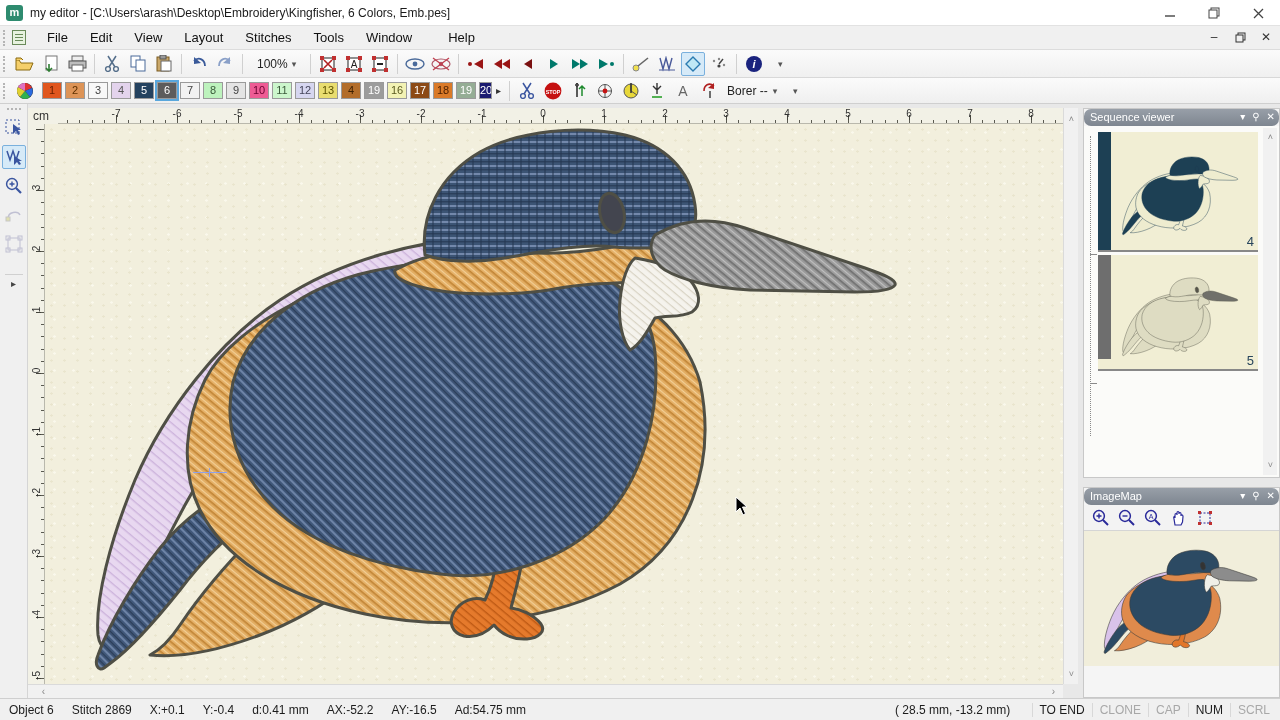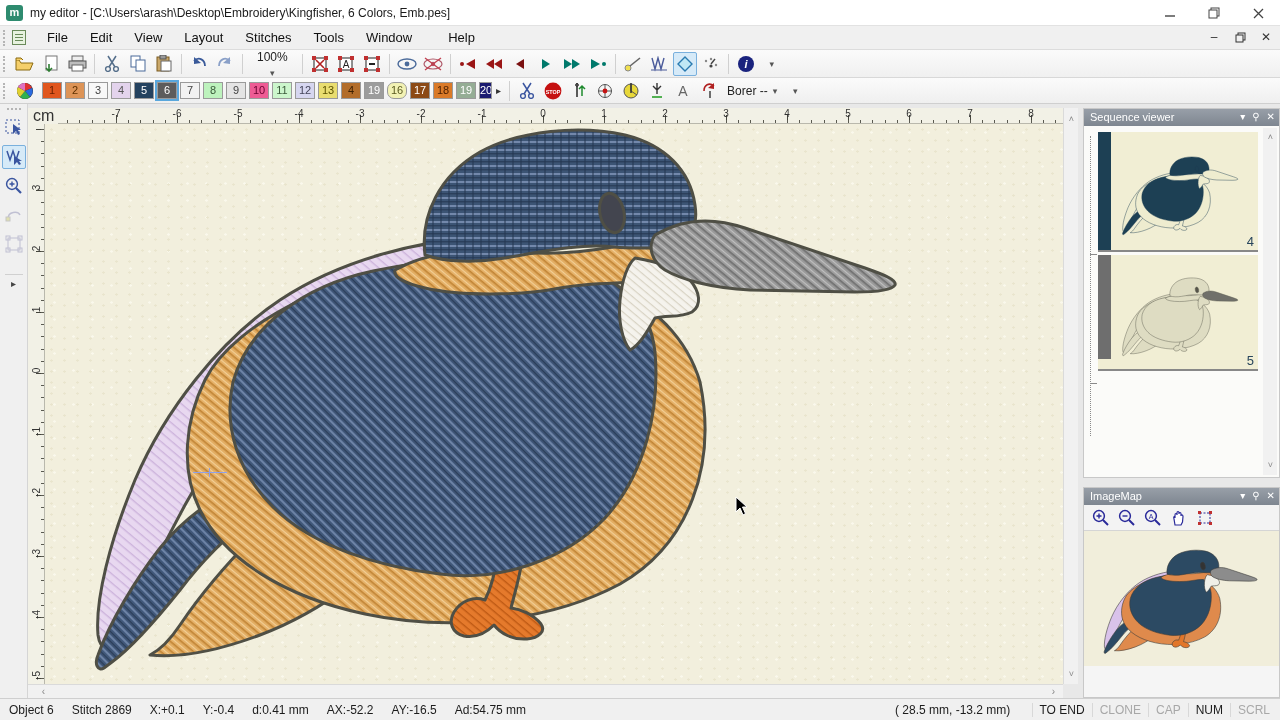--- a/index.html
+++ b/index.html
@@ -23,40 +23,40 @@
   .menu-item.gap { margin-left:14px; }
   .mdi-ctrls { position:absolute; right:4px; top:2px; display:flex; gap:6px; }
   .mdi-btn { width:20px; height:18px; display:flex; align-items:center; justify-content:center; color:#333; font-size:12px; }
 
   
   .toolbar { position:absolute; left:0; top:50px; width:1280px; height:28px; background:linear-gradient(#fbfbfb,#f0f0f0); border-bottom:1px solid #d8d8d8; display:flex; align-items:center; }
   .tb { width:24px; height:24px; display:flex; align-items:center; justify-content:center; margin:0 1px; }
   .tb svg { display:block; }
   .tb.sel { background:#d6eaf8; border:1px solid #7ab0dd; border-radius:2px; }
   .sep { width:1px; height:20px; background:#d0d0d0; margin:0 4px; }
-  .zoom-dd { display:flex; align-items:center; gap:4px; padding:2px 6px; margin:0 4px; font-size:12px; color:#222;flex-direction:column; }
+  .zoom-dd { display:flex; align-items:center; gap:4px; padding:2px 6px; margin:0 4px; font-size:12px; color:#222; }
   .dd-arrow { font-size:9px; color:#555; }
 
   
   .palettebar { position:absolute; left:0; top:78px; width:1280px; height:26px; background:linear-gradient(#fbfbfb,#efefef); border-bottom:1px solid #cfcfcf; display:flex; align-items:center; }
   .swatches { display:flex; gap:3px; margin-left:4px; }
   .swatch { width:20px; height:17px; border:1px solid #9a9a9a; font-size:11px; text-align:center; line-height:15px; }
   .swatch.cut { width:13px; overflow:hidden; }
   .swatch.sel { outline:2px solid #5aa7dc; outline-offset:0; }
   .pal-arrow { font-size:10px; color:#333; margin:0 4px; }
   .borer { display:flex; align-items:center; gap:5px; font-size:12px; color:#222; padding:0 5px; }
 
   
   .lefttools { position:absolute; left:0; top:104px; width:28px; height:594px; background:#f0f0f0; border-right:1px solid #d5d5d5; }
   .lt-grip { width:14px; margin:4px auto 6px; border-top:2px dotted #b5b5b5; }
   .ltool { width:24px; height:24px; margin:5px auto; display:flex; align-items:center; justify-content:center; }
   .ltool.sel { background:#d6eaf8; border:1px solid #7ab0dd; border-radius:2px; }
   .lt-expand { margin:18px auto 0; width:18px; text-align:center; color:#444; font-size:10px; border-top:1px solid #d0d0d0; padding-top:3px; }
 
-  .corner { position:absolute; left:28px; top:108px; width:30px; height:16px; background:#f2f1e6; font-size:16px; color:#333; padding-left:5px; line-height:16px; z-index:3; }
+  .corner { position:absolute; left:28px; top:108px; width:30px; height:16px; background:#f2f1e6; font-size:12px; color:#333; padding-left:5px; line-height:16px; z-index:3; }
   .hruler { position:absolute; left:45px; top:108px; width:1018px; height:16px; background:#f2f1e6; border-bottom:1px solid #b9b8ac;
     background-image:
       repeating-linear-gradient(to right, #5a5a50 0 1px, transparent 1px 12.2px),
       repeating-linear-gradient(to right, #44443c 0 1px, transparent 1px 61px);
     background-size:100% 4px,100% 9px; background-repeat:no-repeat; background-position:10px 12px,10px 7px; }
   .hruler .rlab { position:absolute; top:0; transform:translateX(-50%); font-size:10px; color:#333; }
   .vruler { position:absolute; left:28px; top:124px; width:17px; height:560px; background:#f2f1e6; border-right:1px solid #b9b8ac;
     background-image:
       repeating-linear-gradient(to bottom, #5a5a50 0 1px, transparent 1px 12.2px),
       repeating-linear-gradient(to bottom, #44443c 0 1px, transparent 1px 61px);
@@ -71,21 +71,21 @@
   .stitch-marker::after { content:""; position:absolute; left:16px; top:-3px; width:1px; height:9px; background:#8fa0e8; }
   .cursor { position:absolute; left:690px; top:372px; }
 
   .hscroll { position:absolute; left:28px; top:684px; width:1035px; height:14px; background:#f1f1f1; border-top:1px solid #dadada; }
   .hs-arrow { position:absolute; top:0; width:15px; height:14px; color:#888; font-size:10px; text-align:center; line-height:14px; }
   .vscroll { position:absolute; left:1063px; top:108px; width:15px; height:576px; background:#f1f1f1; border-left:1px solid #dadada; }
   .vs-arrow { position:absolute; left:0; width:15px; height:15px; color:#888; font-size:9px; text-align:center; line-height:15px; }
 
   
   .rpanel { position:absolute; left:1083px; width:197px; background:#f5f5f5; border:1px solid #c8c8c8; }
-  .rp-title { height:17px; background:linear-gradient(#989fa8,#7e8690); color:#fff; font-size:11px; padding:2px 6px; position:relative; }
+  .rp-title { height:17px; background:linear-gradient(#989fa8,#7e8690); color:#fff; font-size:11px; padding:2px 6px; position:relative;border-radius:7px; }
   .rp-icons { position:absolute; right:4px; top:2px; display:flex; gap:7px; color:#fff; font-size:10px; }
   .seqpanel { top:108px; height:370px; }
   .seq-body { position:relative; height:351px; background:#fbfbf9; overflow:hidden; }
   .seq-connector { position:absolute; left:6px; top:10px; height:300px; border-left:1px dotted #8a8a8a; }
   .seq-connector::before,.seq-connector::after { content:""; position:absolute; left:-1px; width:7px; height:1px; background:#8a8a8a; }
   .seq-connector::before { top:118px; } .seq-connector::after { top:247px; }
   .seq-item { position:absolute; left:14px; width:160px; border-bottom:2px solid #888; background:#f1eed4; }
   .seq-item .cbar { position:absolute; left:0; top:0; width:13px; height:100%; }
   .seq-item .mini { position:absolute; left:13px; top:0; }
   .seq-num { position:absolute; right:4px; bottom:1px; font-size:13px; color:#27455c; }
@@ -414,21 +414,21 @@
         <div class="swatch sel" style="background: rgb(92, 92, 92); color: rgb(255, 255, 255);">6</div>
         <div class="swatch" style="background: rgb(242, 242, 242); color: rgb(68, 68, 68);">7</div>
         <div class="swatch" style="background: rgb(189, 242, 189); color: rgb(58, 90, 58);">8</div>
         <div class="swatch" style="background: rgb(228, 228, 228); color: rgb(68, 68, 68);">9</div>
         <div class="swatch" style="background: rgb(238, 91, 148); color: rgb(107, 0, 48);">10</div>
         <div class="swatch" style="background: rgb(204, 246, 204); color: rgb(58, 90, 58);">11</div>
         <div class="swatch" style="background: rgb(214, 214, 240); color: rgb(68, 68, 90);">12</div>
         <div class="swatch" style="background: rgb(233, 221, 112); color: rgb(90, 82, 0);">13</div>
         <div class="swatch" style="background: rgb(178, 109, 42); color: rgb(61, 32, 0);">4</div>
         <div class="swatch" style="background: rgb(156, 156, 156); color: rgb(255, 255, 255);">19</div>
-        <div class="swatch" style="background: rgb(242, 242, 180); color: rgb(90, 90, 32); border-radius: 7px;">16</div>
+        <div class="swatch" style="background: rgb(242, 242, 180); color: rgb(90, 90, 32);">16</div>
         <div class="swatch" style="background: rgb(140, 74, 22); color: rgb(255, 255, 255);">17</div>
         <div class="swatch" style="background: rgb(218, 122, 40); color: rgb(77, 32, 0);">18</div>
         <div class="swatch" style="background: rgb(149, 173, 149); color: rgb(255, 255, 255);">19</div>
         <div class="swatch cut" style="background: rgb(26, 26, 112); color: rgb(255, 255, 255);">20</div>
       </div>
     <div class="pal-arrow">▸</div>
     <div class="sep"></div>
     <div class="tb">
         <svg width="16" height="17">
           <path d="M4,1 L11,12 M12,1 L5,12" stroke="#3a55a0" stroke-width="1.5"></path>

